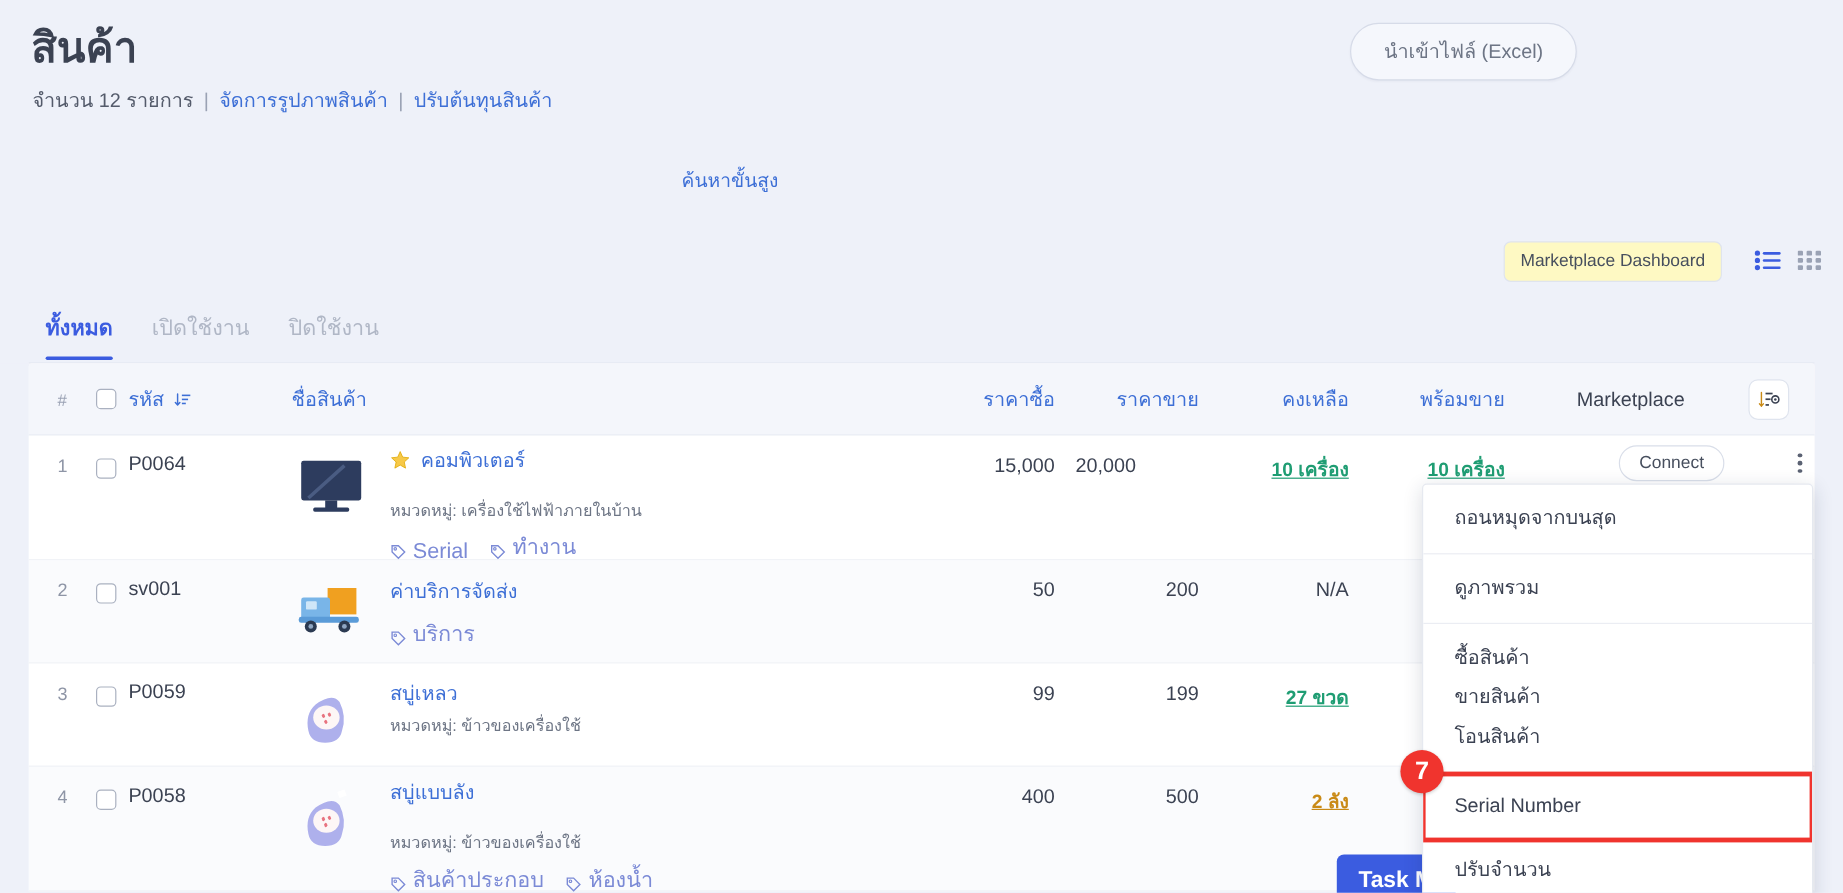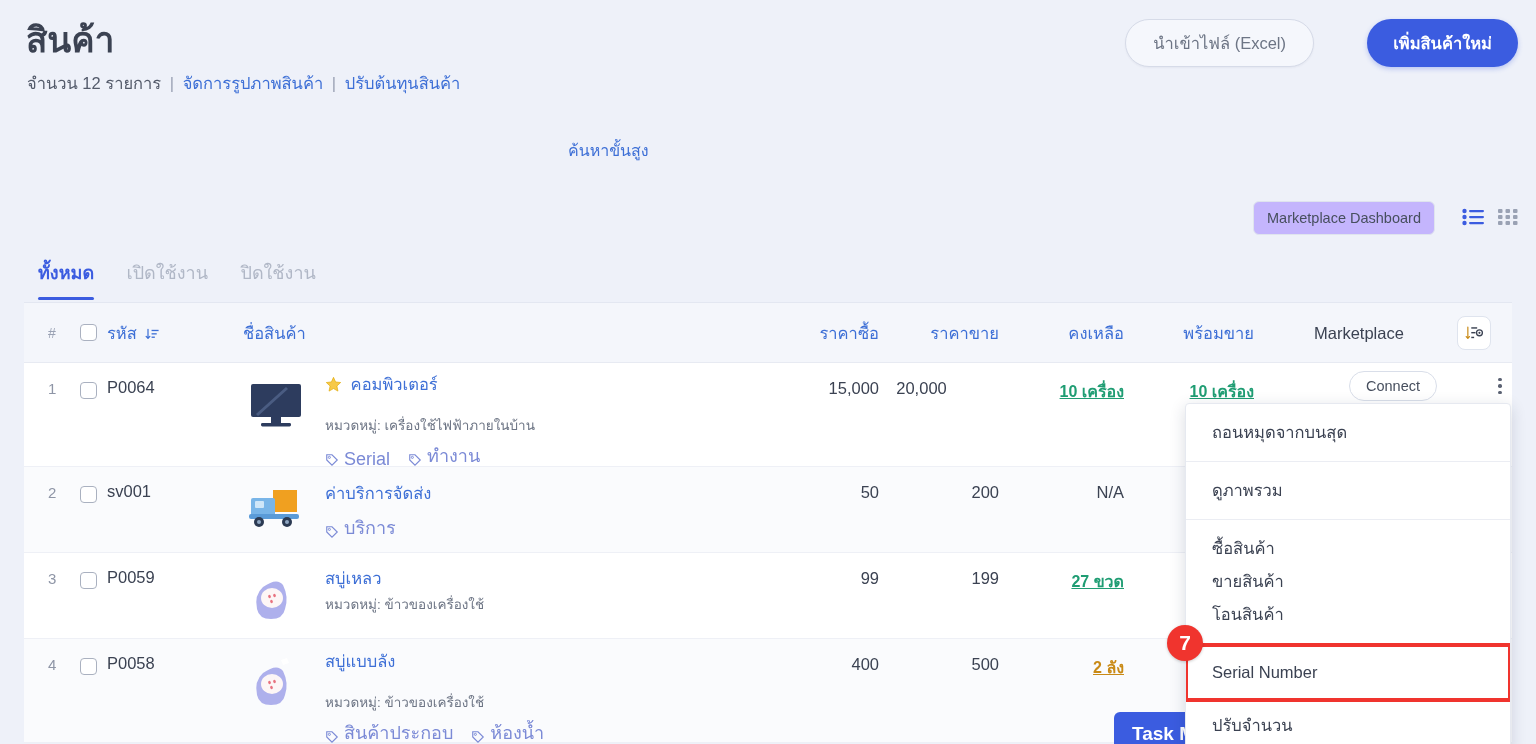--- a/index.html
+++ b/index.html
@@ -62,21 +62,21 @@
   .search-input::placeholder { color: #b7bdcb; }
   .adv-search {
     position: absolute; left: 568px; top: 138px;
     font-size: 16px; color: #3d6fd6; cursor: pointer;
   }
 
   
   .btn-marketplace {
     position: absolute; left: 1253px; top: 201px;
     height: 34px; padding: 0 13px;
-    background: #c4b5fd; border: 1px solid #dfe4ee; border-radius: 6px;
+    background: #fef9c3; border: 1px solid #dfe4ee; border-radius: 6px;
     font-size: 14.5px; color: #474f5e; line-height: 32px; cursor: pointer;
   }
   .view-toggle { position: absolute; top: 208px; cursor: pointer; }
   .view-list { left: 1462px; }
   .view-grid { left: 1498px; }
 
   
   .tabs { position: absolute; left: 24px; top: 258px; height: 44px; }
   .tab {
     display: inline-block; font-size: 18px; color: #b0b7c6;
@@ -215,21 +215,20 @@
   <div class="page-header">
     <div class="page-title">สินค้า</div>
     <div class="subline">
       <span>จำนวน 12 รายการ</span>
       <span class="sep">|</span>
       <span class="lnk">จัดการรูปภาพสินค้า</span>
       <span class="sep">|</span>
       <span class="lnk">ปรับต้นทุนสินค้า</span>
     </div>
     <div class="btn-import">นำเข้าไฟล์ (Excel)</div>
-    <div class="btn-add">เพิ่มสินค้าใหม่</div>
   </div>
 
   <div class="adv-search">ค้นหาขั้นสูง</div>
 
   <div class="btn-marketplace">Marketplace Dashboard</div>
   <div class="view-toggle view-list">
     <svg width="22" height="18" viewBox="0 0 22 18">
       <circle cx="2.5" cy="3" r="2.2" fill="#3b5ce0"></circle>
         <rect x="7" y="2" width="15" height="2.2" rx="1.1" fill="#3b5ce0"></rect>
       <circle cx="2.5" cy="9" r="2.2" fill="#3b5ce0"></circle>

